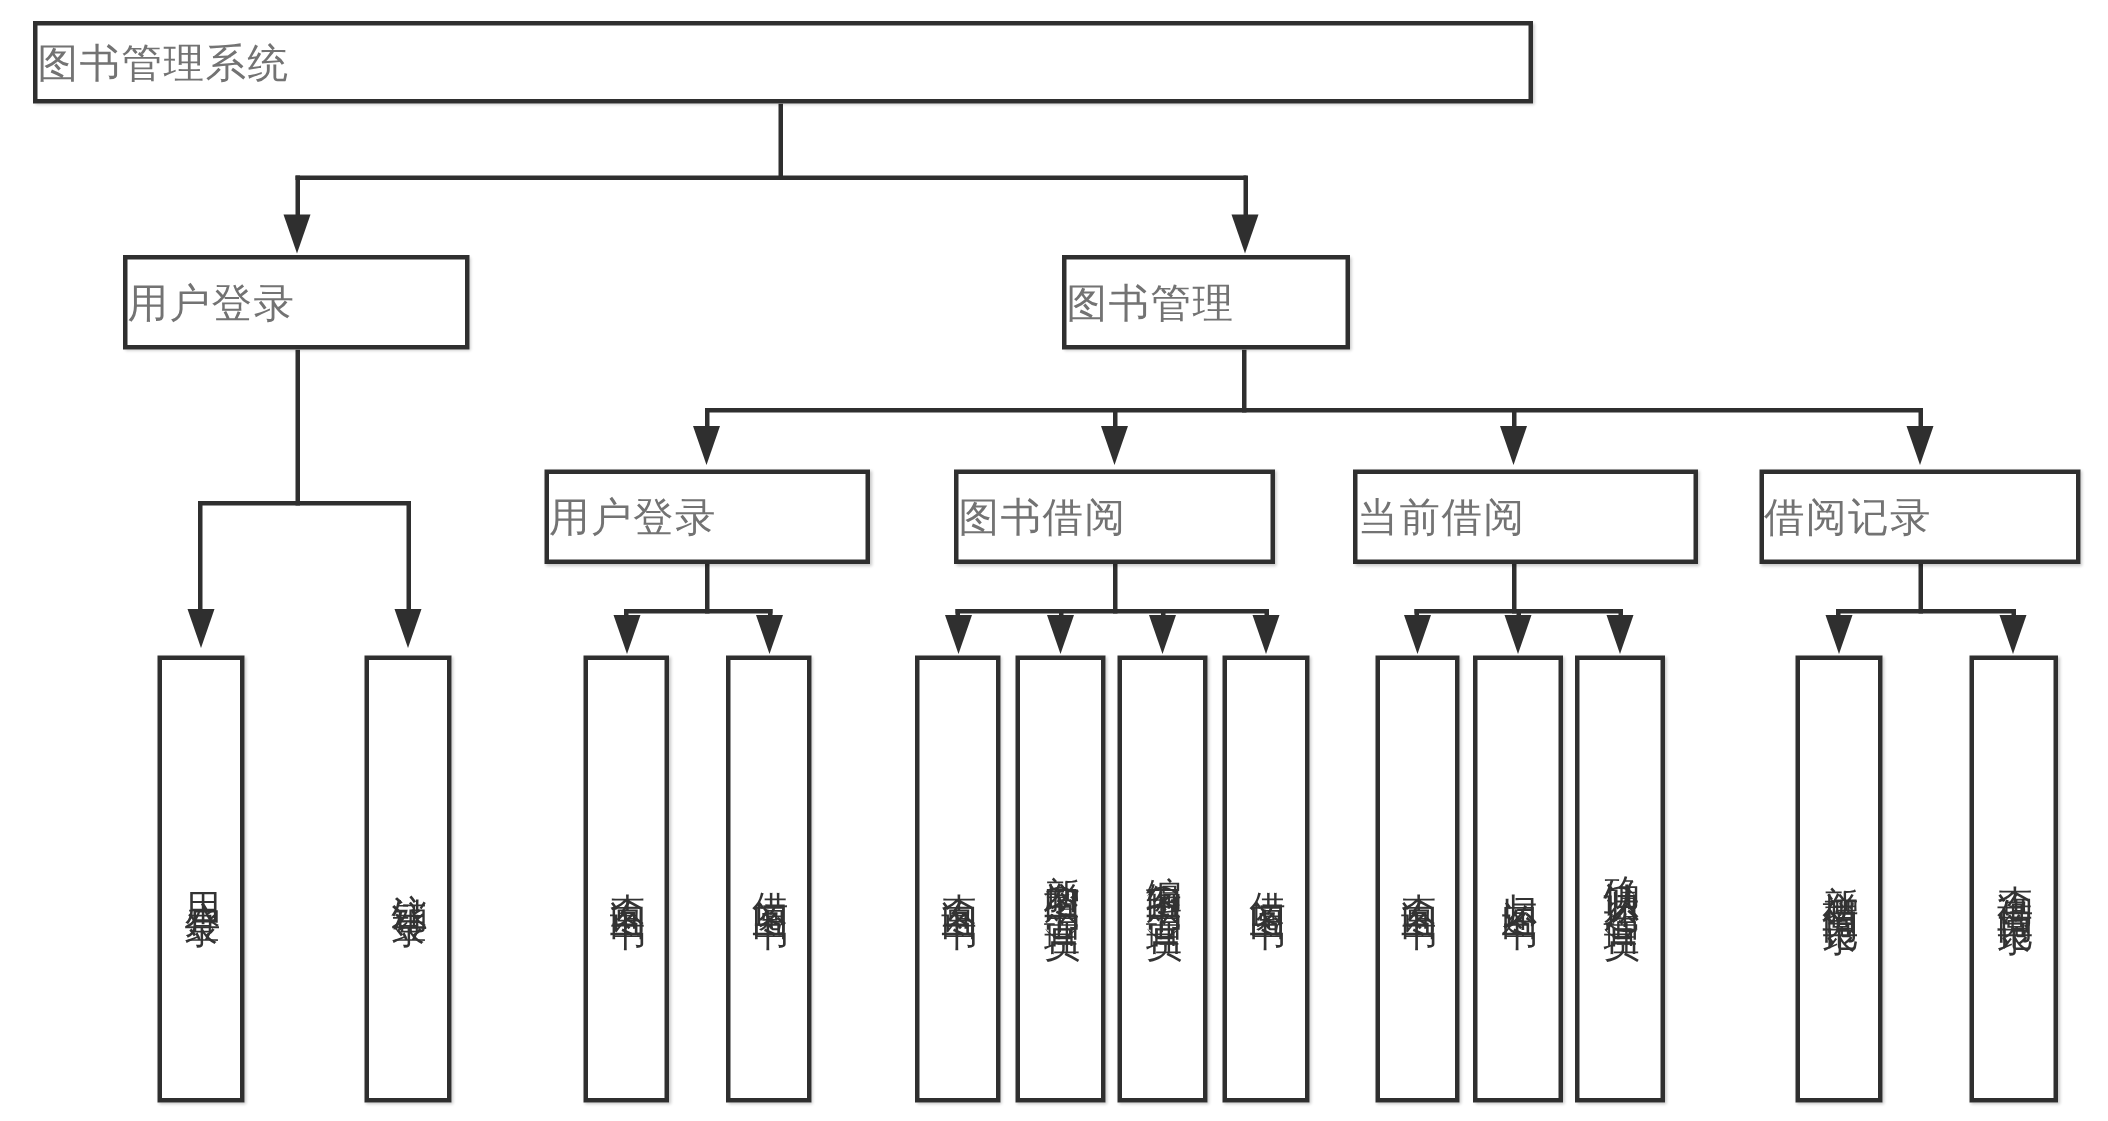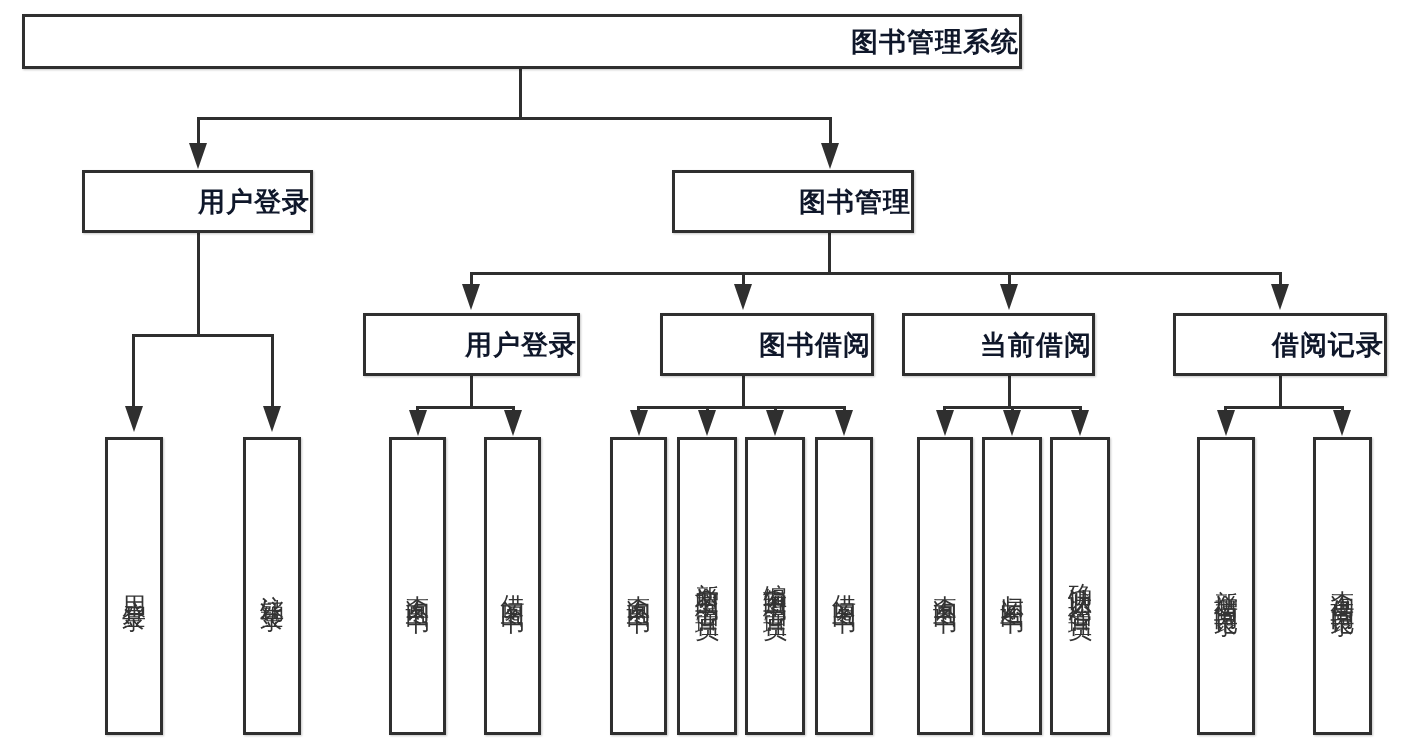--- a/index.html
+++ b/index.html
@@ -16,27 +16,26 @@
     color: #333333;
     overflow: hidden;
   }
   .box {
     position: absolute;
     box-sizing: border-box;
     border: 3px solid #2f2f2f;
     background: #ffffff;
     display: flex;
     align-items: center;
-    justify-content: flex-end;
+    justify-content: flex-start;
     font-size: 27px;
     letter-spacing: 1px;
-    color: #0f172a;
+    color: #737373;
     box-shadow: 1px 1px 2px rgba(0,0,0,0.22);
     z-index: 2;
-    font-weight: bold;
   }
   .vbox {
     position: absolute;
     box-sizing: border-box;
     border: 3px solid #2f2f2f;
     background: #ffffff;
     display: flex;
     align-items: center;
     justify-content: center;
     box-shadow: 1px 1px 2px rgba(0,0,0,0.22);
@@ -97,21 +96,21 @@
   <div class="vline" style="left:519px; top:69px; height:50px;"></div>
   <div class="hline" style="left:197px; top:117px; width:634px;"></div>
   <div class="vline" style="left:197px; top:117px; height:29px;"></div>
   <div class="arrowhead" style="left:189px; top:143px;"></div>
   <div class="vline" style="left:829px; top:117px; height:29px;"></div>
   <div class="arrowhead" style="left:821px; top:143px;"></div>
 
   <div class="box" style="left:82px; top:170px; width:231px; height:63px;">
     <span>用户登录</span>
   </div>
-  <div class="box" style="left:672px; top:170px; width:242px; height:63px;">
+  <div class="box" style="left:708px; top:170px; width:192px; height:63px;">
     <span>图书管理</span>
   </div>
 
   <div class="vline" style="left:197px; top:233px; height:104px;"></div>
   <div class="hline" style="left:132px; top:334px; width:142px;"></div>
   <div class="vline" style="left:132px; top:334px; height:74px;"></div>
   <div class="arrowhead" style="left:125px; top:406px;"></div>
   <div class="vline" style="left:271px; top:334px; height:74px;"></div>
   <div class="arrowhead" style="left:263px; top:406px;"></div>
 
@@ -122,24 +121,24 @@
   <div class="vline" style="left:742px; top:272px; height:14px;"></div>
   <div class="arrowhead" style="left:734px; top:284px;"></div>
   <div class="vline" style="left:1008px; top:272px; height:14px;"></div>
   <div class="arrowhead" style="left:1000px; top:284px;"></div>
   <div class="vline" style="left:1279px; top:272px; height:14px;"></div>
   <div class="arrowhead" style="left:1271px; top:284px;"></div>
 
   <div class="box" style="left:363px; top:313px; width:217px; height:63px;">
     <span>用户登录</span>
   </div>
-  <div class="box" style="left:636px; top:313px; width:214px; height:63px;margin-left:24px;">
+  <div class="box" style="left:636px; top:313px; width:214px; height:63px;">
     <span>图书借阅</span>
   </div>
-  <div class="box" style="left:902px; top:313px; width:193px; height:63px;padding-left:24px;">
+  <div class="box" style="left:902px; top:313px; width:230px; height:63px;">
     <span>当前借阅</span>
   </div>
   <div class="box" style="left:1173px; top:313px; width:214px; height:63px;">
     <span>借阅记录</span>
   </div>
 
   <div class="vline" style="left:470px; top:376px; height:33px;"></div>
   <div class="hline" style="left:416px; top:406px; width:99px;"></div>
   <div class="vline" style="left:416px; top:406px; height:8px;"></div>
   <div class="arrowhead" style="left:409px; top:410px;"></div>

